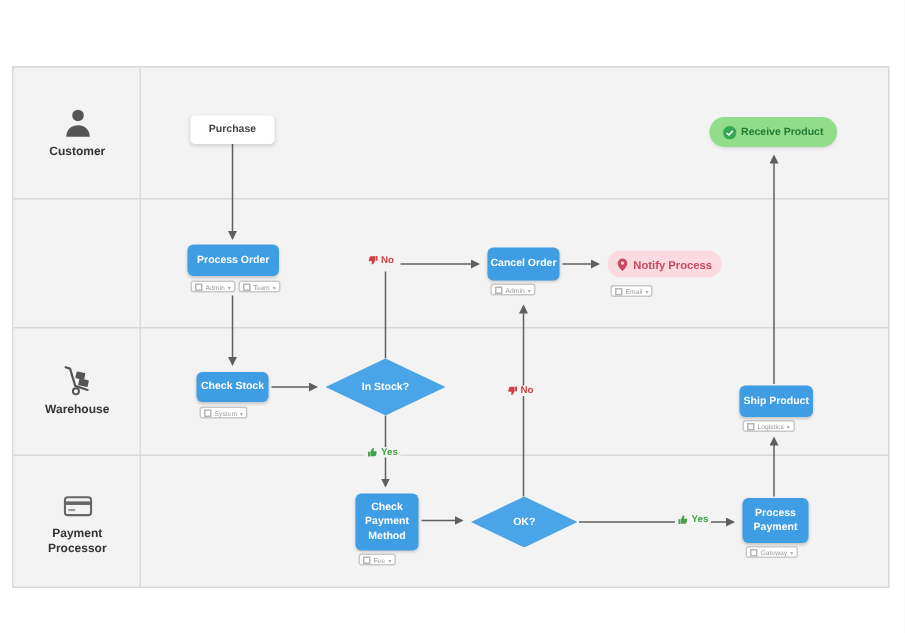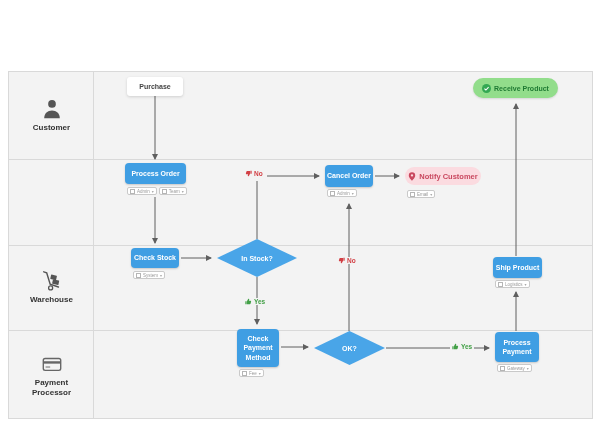--- a/index.html
+++ b/index.html
@@ -4,21 +4,21 @@
 <style>
   html,body{margin:0;padding:0;}
   body{
     width:603px;height:422px;position:relative;background:#ffffff;
     font-family:"Liberation Sans","DejaVu Sans",sans-serif;
     overflow:hidden;
   }
   
   .panel{
     position:absolute;left:8px;top:44px;width:585px;height:348px;
-    background:#f3f3f3;border:1px solid #d9d9d9;box-sizing:border-box;margin-top:27px;
+    background:#f3f3f3;border:1px solid #d9d9d9;box-sizing:border-box;
   }
   .lane-col{
     position:absolute;left:0;top:0;width:85px;height:100%;
     border-right:1px solid #d9d9d9;box-sizing:border-box;
   }
   .lane-sep{position:absolute;left:0;width:100%;height:1px;background:#d9d9d9;}
   .lane-cell{
     position:absolute;left:0;width:85px;display:flex;flex-direction:column;
     align-items:center;justify-content:center;gap:3px;
   }
@@ -175,21 +175,21 @@
     </span>
 </div>
 
 <div class="node pill-pink" style="left:405px;top:167px;width:76px;height:18px">
   <span style="display:flex">
     <svg width="8" height="9" viewBox="0 0 12 14">
         <path d="M6,0.5 a5,5 0 0 1 5,5 c0,3.6-5,8-5,8 s-5-4.4-5-8 a5,5 0 0 1 5-5 z" fill="#c9485f"></path>
         <circle cx="6" cy="5.3" r="1.8" fill="#fbdbe0"></circle>
       </svg>
   </span>
-  <span>Notify Customer</span>
+  <span>Notify Process</span>
 </div>
 <div class="chip-row" style="left:407px;top:190px">
   <span class="chip">
       <span class="sq"></span>
       <span>Email</span>
     </span>
 </div>
 
 <div class="node task" style="left:131px;top:248px;width:48px;height:20px">
   <span>Check Stock</span>

